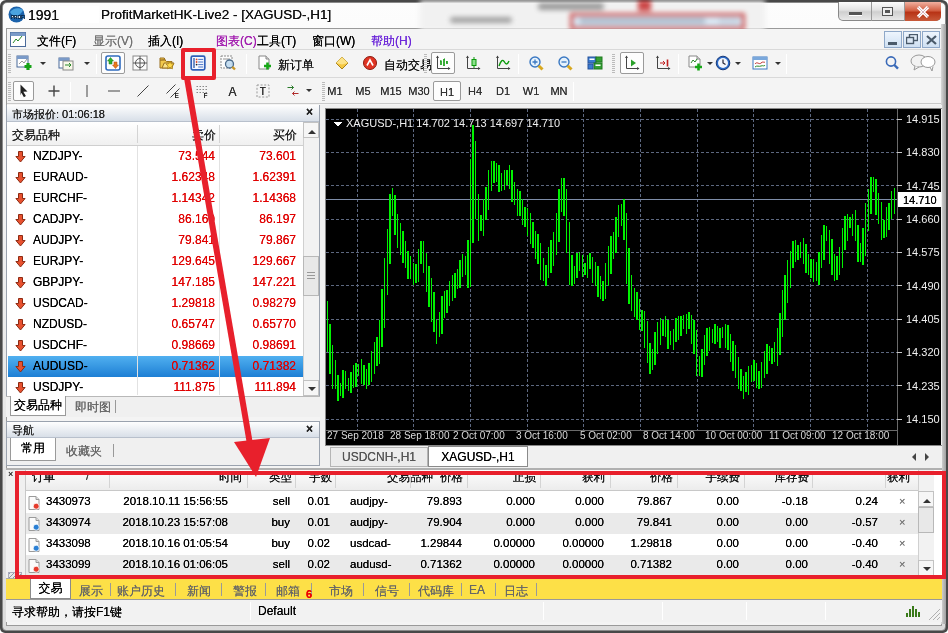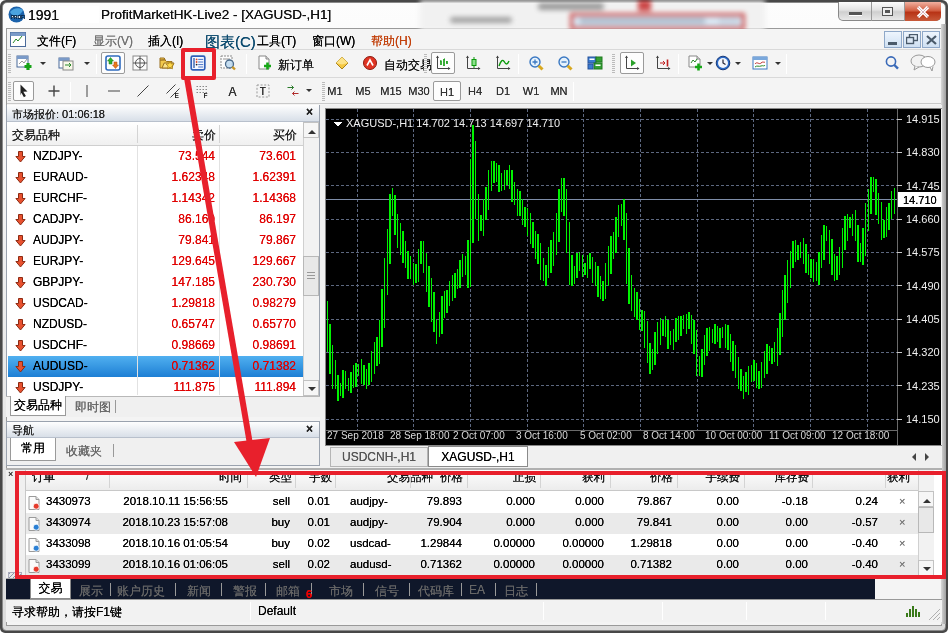--- a/index.html
+++ b/index.html
@@ -65,24 +65,24 @@
 
 <div class="ab" style="left:7px;top:29px;width:934px;height:21px;background:#f4f4f4;border-bottom:1px solid #d9d9d9"></div>
 <svg class="ab" style="left:10px;top:32px" width="16" height="15" viewBox="0 0 16 15">
     <rect x="0.5" y="0.5" width="15" height="14" fill="#fff" stroke="#4a6a9a"></rect>
     <rect x="0.5" y="0.5" width="15" height="3.5" fill="#7a9ac8"></rect>
     <path d="M3 11l3-4 2 2 4-5" stroke="#2a8a2a" fill="none"></path>
   </svg>
 <span class="ab" style="left:37px;top:33px;font-size:12px;color:#000000">文件(F)</span>
 <span class="ab" style="left:93px;top:33px;font-size:12px;color:#737373">显示(V)</span>
 <span class="ab" style="left:148px;top:33px;font-size:12px;color:#000">插入(I)</span>
-<span class="ab" style="left:205px;top:33px;font-size:15px;color:#0c4a6e">图表(C)</span>
+<span class="ab" style="left:216px;top:33px;font-size:12px;color:#a21caf">图表(C)</span>
 <span class="ab" style="left:257px;top:33px;font-size:12px;color:#000">工具(T)</span>
 <span class="ab" style="left:312px;top:33px;font-size:12px;color:#000">窗口(W)</span>
-<span class="ab" style="left:371px;top:33px;font-size:12px;color:#c2410c">帮助(H)</span>
+<span class="ab" style="left:371px;top:33px;font-size:12px;color:#6d28d9">帮助(H)</span>
 
 <div class="ab" style="left:884px;top:31px;width:18px;height:17px;background:linear-gradient(180deg,#eef5fd,#cfe0f2);border:1px solid #8fa8c8"></div>
 <div class="ab" style="left:903px;top:31px;width:18px;height:17px;background:linear-gradient(180deg,#eef5fd,#cfe0f2);border:1px solid #8fa8c8"></div>
 <div class="ab" style="left:922px;top:31px;width:18px;height:17px;background:linear-gradient(180deg,#eef5fd,#cfe0f2);border:1px solid #8fa8c8"></div>
 <div class="ab" style="left:888px;top:42px;width:9px;height:3px;background:#4a5a6a"></div>
 <svg class="ab" style="left:906px;top:34px" width="12" height="11" viewBox="0 0 12 11">
     <rect x="3.5" y="0.5" width="8" height="6" fill="none" stroke="#4a5a6a" stroke-width="1.4"></rect>
     <rect x="0.5" y="3.5" width="7" height="6" fill="#dce8f5" stroke="#4a5a6a" stroke-width="1.4"></rect>
   </svg>
 <svg class="ab" style="left:926px;top:35px" width="11" height="10" viewBox="0 0 11 10">
@@ -405,21 +405,21 @@
 <span class="sym">EURJPY-</span>
     <span class="bid">129.645</span>
     <span class="ask">129.667</span>
   </div>
 <div class="mwrow" style="top:272px">
 <svg class="symic" width="13" height="13" viewBox="0 0 13 13">
       <path d="M4.5 1.5h4v5h2.6L6.5 12 1.9 6.5h2.6z" fill="#e8512f" stroke="#8c2a12" stroke-width="1"></path>
     </svg>
 <span class="sym">GBPJPY-</span>
     <span class="bid">147.185</span>
-    <span class="ask">230.730</span>
+    <span class="ask">147.221</span>
   </div>
 <div class="mwrow" style="top:293px">
 <svg class="symic" width="13" height="13" viewBox="0 0 13 13">
       <path d="M4.5 1.5h4v5h2.6L6.5 12 1.9 6.5h2.6z" fill="#e8512f" stroke="#8c2a12" stroke-width="1"></path>
     </svg>
 <span class="sym">USDCAD-</span>
     <span class="bid">1.29818</span>
     <span class="ask">0.98279</span>
   </div>
 <div class="mwrow" style="top:314px">
@@ -633,21 +633,21 @@
 <span style="position:absolute;left:873px;color:#777;font-size:11px">×</span>
   </div>
 
 <div class="ab" style="left:918px;top:470px;width:16px;height:108px;background:#f2f2f2;border-left:1px solid #d0d0d0"></div>
 <div class="ab" style="left:918px;top:491px;width:16px;height:16px;background:#f6f6f6;border:1px solid #c2c2c2"></div>
 <div class="ab" style="left:923px;top:497px;width:0;height:0;border:4px solid transparent;border-bottom-color:#333;margin-top:-2px"></div>
 <div class="ab" style="left:918px;top:560px;width:16px;height:16px;background:#f6f6f6;border:1px solid #c2c2c2"></div>
 <div class="ab" style="left:923px;top:567px;width:0;height:0;border:4px solid transparent;border-top-color:#333"></div>
 <div class="ab" style="left:918px;top:507px;width:16px;height:26px;background:#e8e8e8;border:1px solid #b8b8b8"></div>
 
-<div class="ab" style="left:6px;top:578px;width:869px;height:21px;background:#0f172a;border-top:1px solid #aaa">
+<div class="ab" style="left:6px;top:578px;width:936px;height:21px;background:#fde047;border-top:1px solid #aaa">
 <div class="btab-act">交易</div>
     <span class="btab" style="left:73px">展示</span>
     <i class="bsep" style="left:104px"></i>
     <span class="btab" style="left:111px">账户历史</span>
     <i class="bsep" style="left:169px"></i>
     <span class="btab" style="left:181px">新闻</span>
     <i class="bsep" style="left:215px"></i>
     <span class="btab" style="left:227px">警报</span>
     <i class="bsep" style="left:259px"></i>
     <span class="btab" style="left:270px">邮箱</span>

